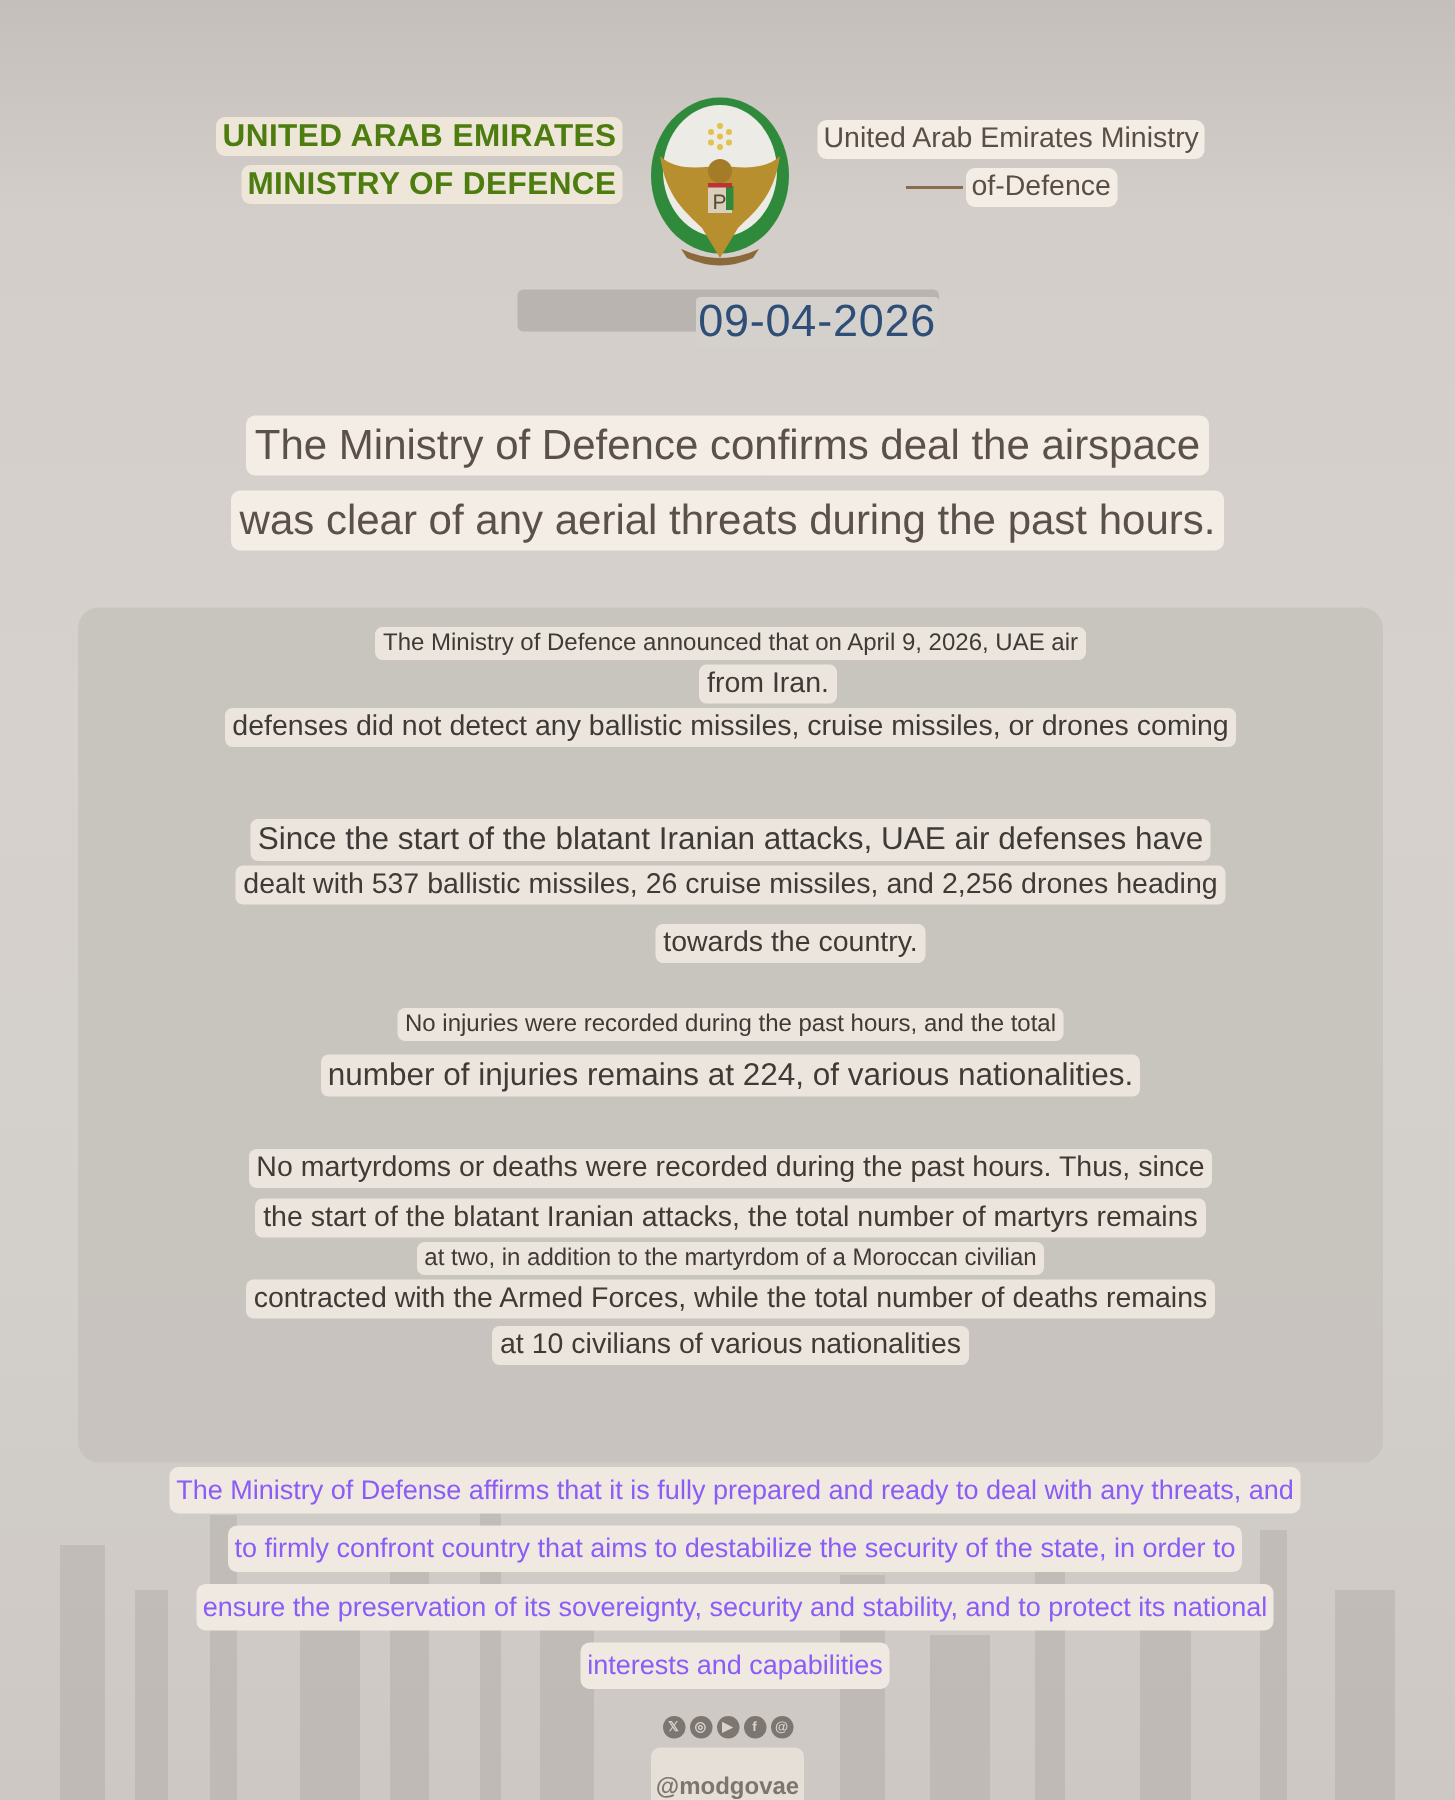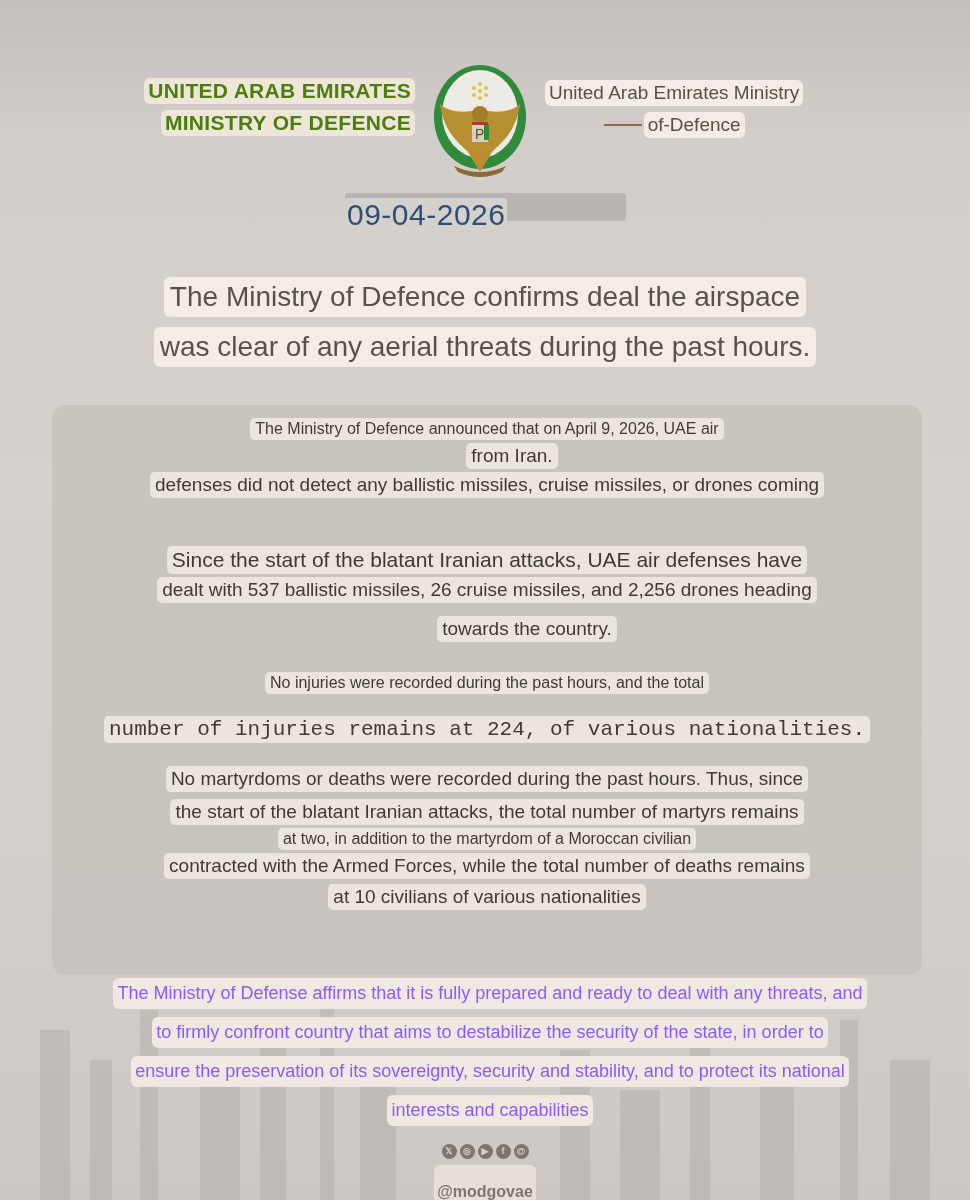--- a/index.html
+++ b/index.html
@@ -31,21 +31,21 @@
   
   .uae-en { position:absolute; right:555px; top:78px; text-align:right; }
   .uae-en .hl { color:#4d7c0f; font-weight:bold; font-size:21px; letter-spacing:.3px; padding:1px 4px; margin-bottom:6px; background:#efe6da; }
   .uae-alt { position:absolute; left:545px; top:80px; text-align:center; }
   .uae-alt .hl { color:#5a4f45; font-size:19px; padding:2px 4px; }
   .alt-line2 { display:flex; align-items:center; justify-content:center; margin-top:6px; }
   .alt-dash { width:38px; height:2px; background:#8a6d4c; margin-right:2px; }
 
   .emblem { position:absolute; left:428px; top:62px; width:104px; height:118px; }
 
-  .date-box { position:absolute; left:345px; top:193px; width:281px; height:28px; background:#b9b4af; border-radius:4px; text-align:left; }
+  .date-box { position:absolute; left:345px; top:193px; width:281px; height:28px; background:#b9b4af; border-radius:4px; text-align:right; }
   .date-box .hl { margin-top:5px; font-size:30px; color:#2e4e78; padding:0 2px; background:#d4d0cc; border-radius:3px; letter-spacing:.5px; }
 
   .headline { top:277px; }
   .headline .hl { font-size:28px; color:#5b514a; padding:4px 6px; margin-bottom:10px; }
 
   .panel { position:absolute; left:52px; top:405px; width:870px; height:570px; background:#c7c2bc; border-radius:14px; opacity:.9; }
 
   .body-lines { position:absolute; left:52px; width:870px; text-align:center; }
   .body-lines .hl { color:#3f3a36; background:#ebe5de; padding:2px 5px; margin-bottom:3px; border-radius:5px; }
   .s-lg { font-size:16px; }
@@ -117,21 +117,21 @@
 </div>
 
 <div class="body-lines" style="top:546px;">
   <div><span class="hl s-md">Since the start of the blatant Iranian attacks, UAE air defenses have</span></div>
   <div><span class="hl s-sm">dealt with 537 ballistic missiles, 26 cruise missiles, and 2,256 drones heading</span></div>
   <div style="padding-left:80px; margin-top:10px;"><span class="hl s-sm">towards the country.</span></div>
 </div>
 
 <div class="body-lines" style="top:672px;">
   <div><span class="hl s-lg">No injuries were recorded during the past hours, and the total</span></div>
-  <div style="margin-top:19px;font-family:Liberation Mono, monospace;"><span class="hl s-md">number of injuries remains at 224, of various nationalities.</span></div>
+  <div style="margin-top:6px;"><span class="hl s-md">number of injuries remains at 224, of various nationalities.</span></div>
 </div>
 
 <div class="body-lines" style="top:766px;">
   <div><span class="hl s-sm">No martyrdoms or deaths were recorded during the past hours. Thus, since</span></div>
   <div style="margin-top:4px;"><span class="hl s-sm">the start of the blatant Iranian attacks, the total number of martyrs remains</span></div>
   <div><span class="hl s-lg">at two, in addition to the martyrdom of a Moroccan civilian</span></div>
   <div><span class="hl s-sm">contracted with the Armed Forces, while the total number of deaths remains</span></div>
   <div style="margin-top:2px;"><span class="hl s-sm">at 10 civilians of various nationalities</span></div>
 </div>
 

